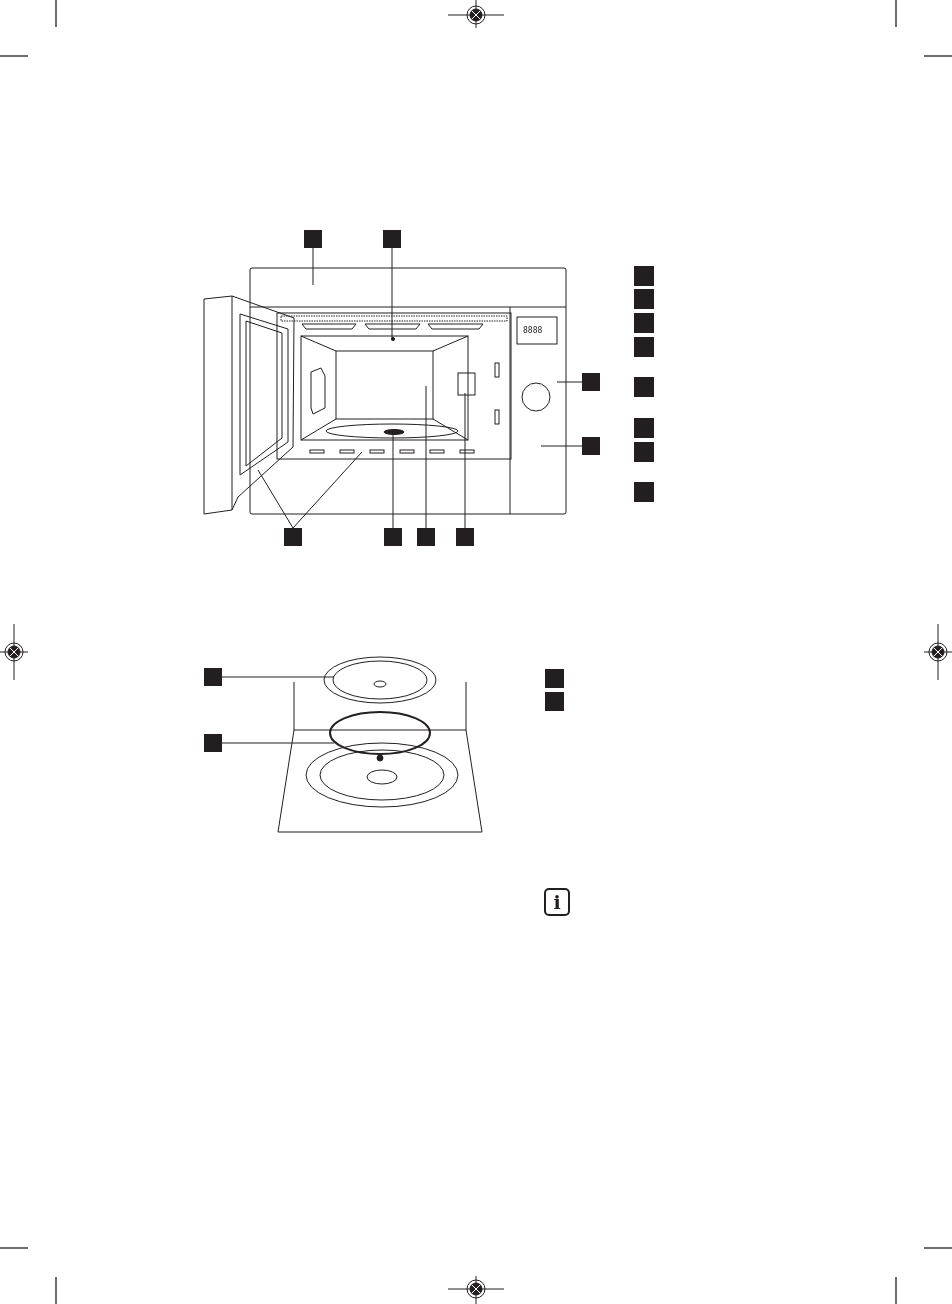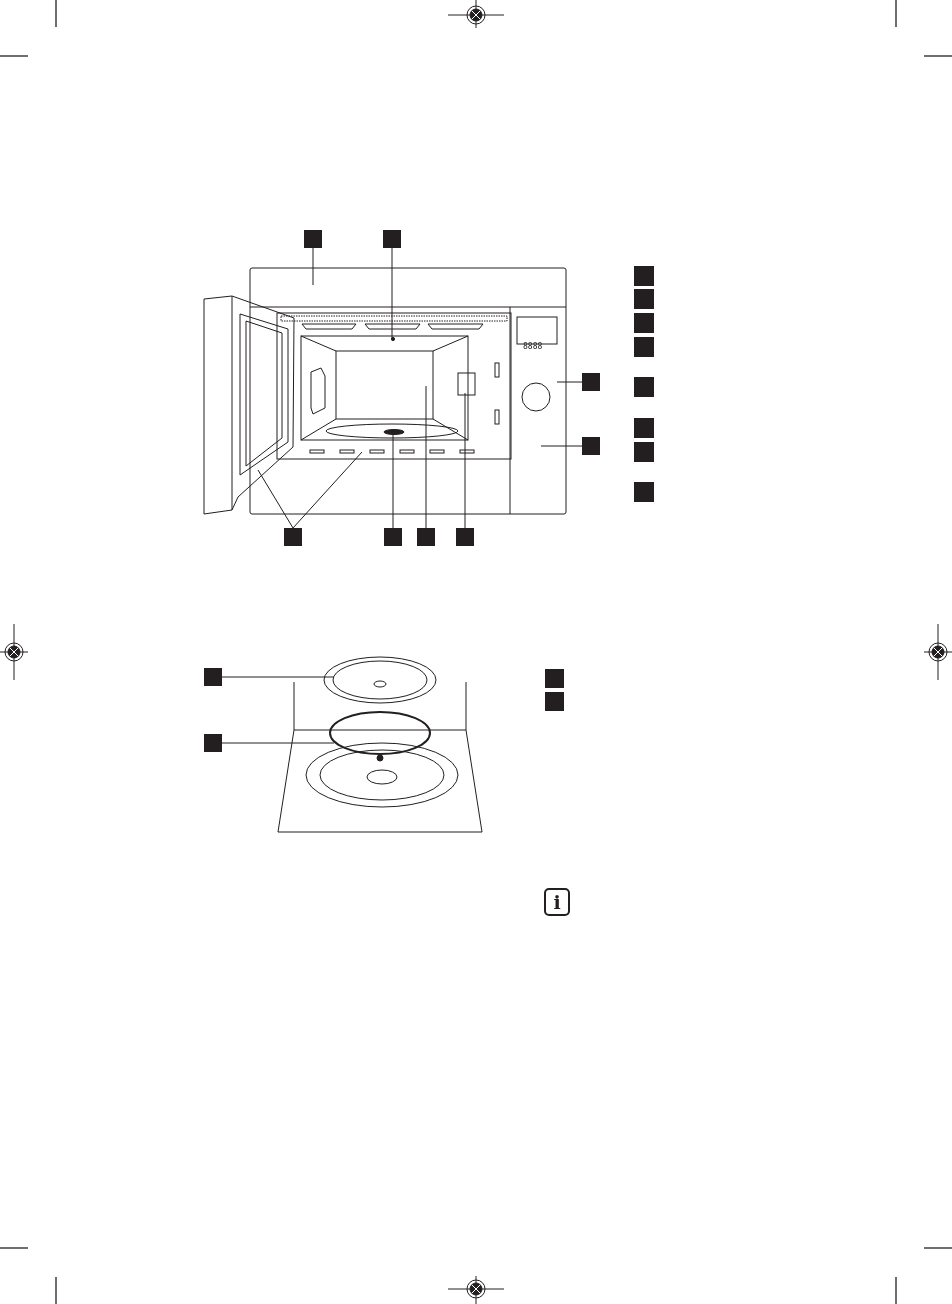--- a/index.html
+++ b/index.html
@@ -136,21 +136,21 @@
 
 <div class="legend-box" style="left:634px;top:266px;"></div>
 <div class="legend-box" style="left:634px;top:289px;"></div>
 <div class="legend-box" style="left:634px;top:313px;"></div>
 <div class="legend-box" style="left:634px;top:337px;"></div>
 <div class="legend-box" style="left:634px;top:377px;"></div>
 <div class="legend-box" style="left:634px;top:418px;"></div>
 <div class="legend-box" style="left:634px;top:442px;"></div>
 <div class="legend-box" style="left:634px;top:482px;"></div>
 
-<div class="abs" style="left:523px;top:342px;font-size:8px;font-family:'DejaVu Sans Mono',monospace;color:#231f20;">8888</div>
+<div class="abs" style="left:523px;top:326px;font-size:8px;font-family:'DejaVu Sans Mono',monospace;color:#231f20;">8888</div>
 
 <div class="callout" style="left:204px;top:668px;"></div>
 <div class="callout" style="left:204px;top:734px;"></div>
 <div class="legend-box" style="left:545px;top:669px;width:19px;height:19px;"></div>
 <div class="legend-box" style="left:545px;top:692px;width:19px;height:19px;"></div>
 
 <div class="abs" style="left:544px;top:888px;width:26px;height:28px;border:2px solid #231f20;border-radius:5px;box-sizing:border-box;text-align:center;">
   <span style="font-family:'DejaVu Serif',serif;font-weight:bold;font-size:19px;line-height:24px;color:#231f20;">i</span>
 </div>
 

